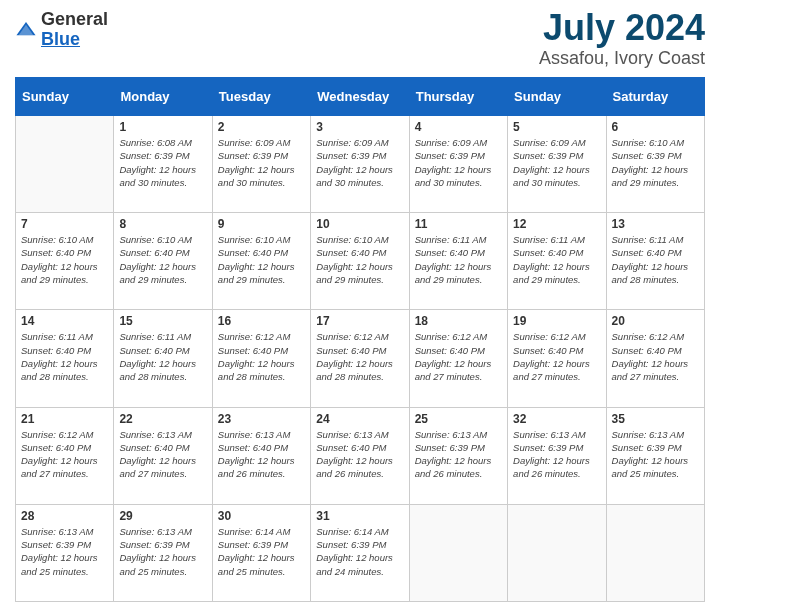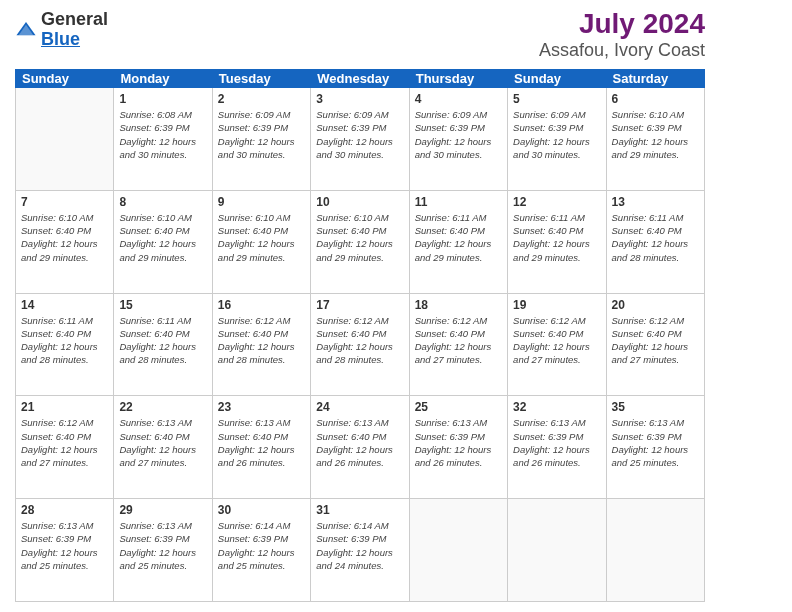--- a/index.html
+++ b/index.html
@@ -36,42 +36,42 @@
     .logo-general { color: #333; }
     .logo-blue { color: #1565c0; text-decoration: underline; }
     .logo-icon {
       width: 22px;
       height: 22px;
     }
     .title-block {
       text-align: right;
     }
     .month-year {
-      font-size: 28px;
-      font-weight: bold;
-      color: #701a75;
+      font-size: 36px;
+      font-weight: bold;
+      color: #0c4a6e;
       line-height: 1;
     }
     .location {
       font-size: 18px;
       color: #555;
       margin-top: 2px;
     }
     .calendar {
       flex: 1;
       border: 1px solid #ccc;
       border-collapse: collapse;
       width: 100%;
       table-layout: fixed;
     }
     .calendar th {
       background-color: #1565c0;
       color: #fff;
       text-align: left;
-      padding: 1px 6px;
+      padding: 11px 6px;
       font-size: 13px;
       font-weight: bold;
       border: 1px solid #1565c0;
     }
     .calendar td {
       border: 1px solid #ccc;
       vertical-align: top;
       padding: 4px 5px;
       font-size: 9.5px;
       color: #333;

